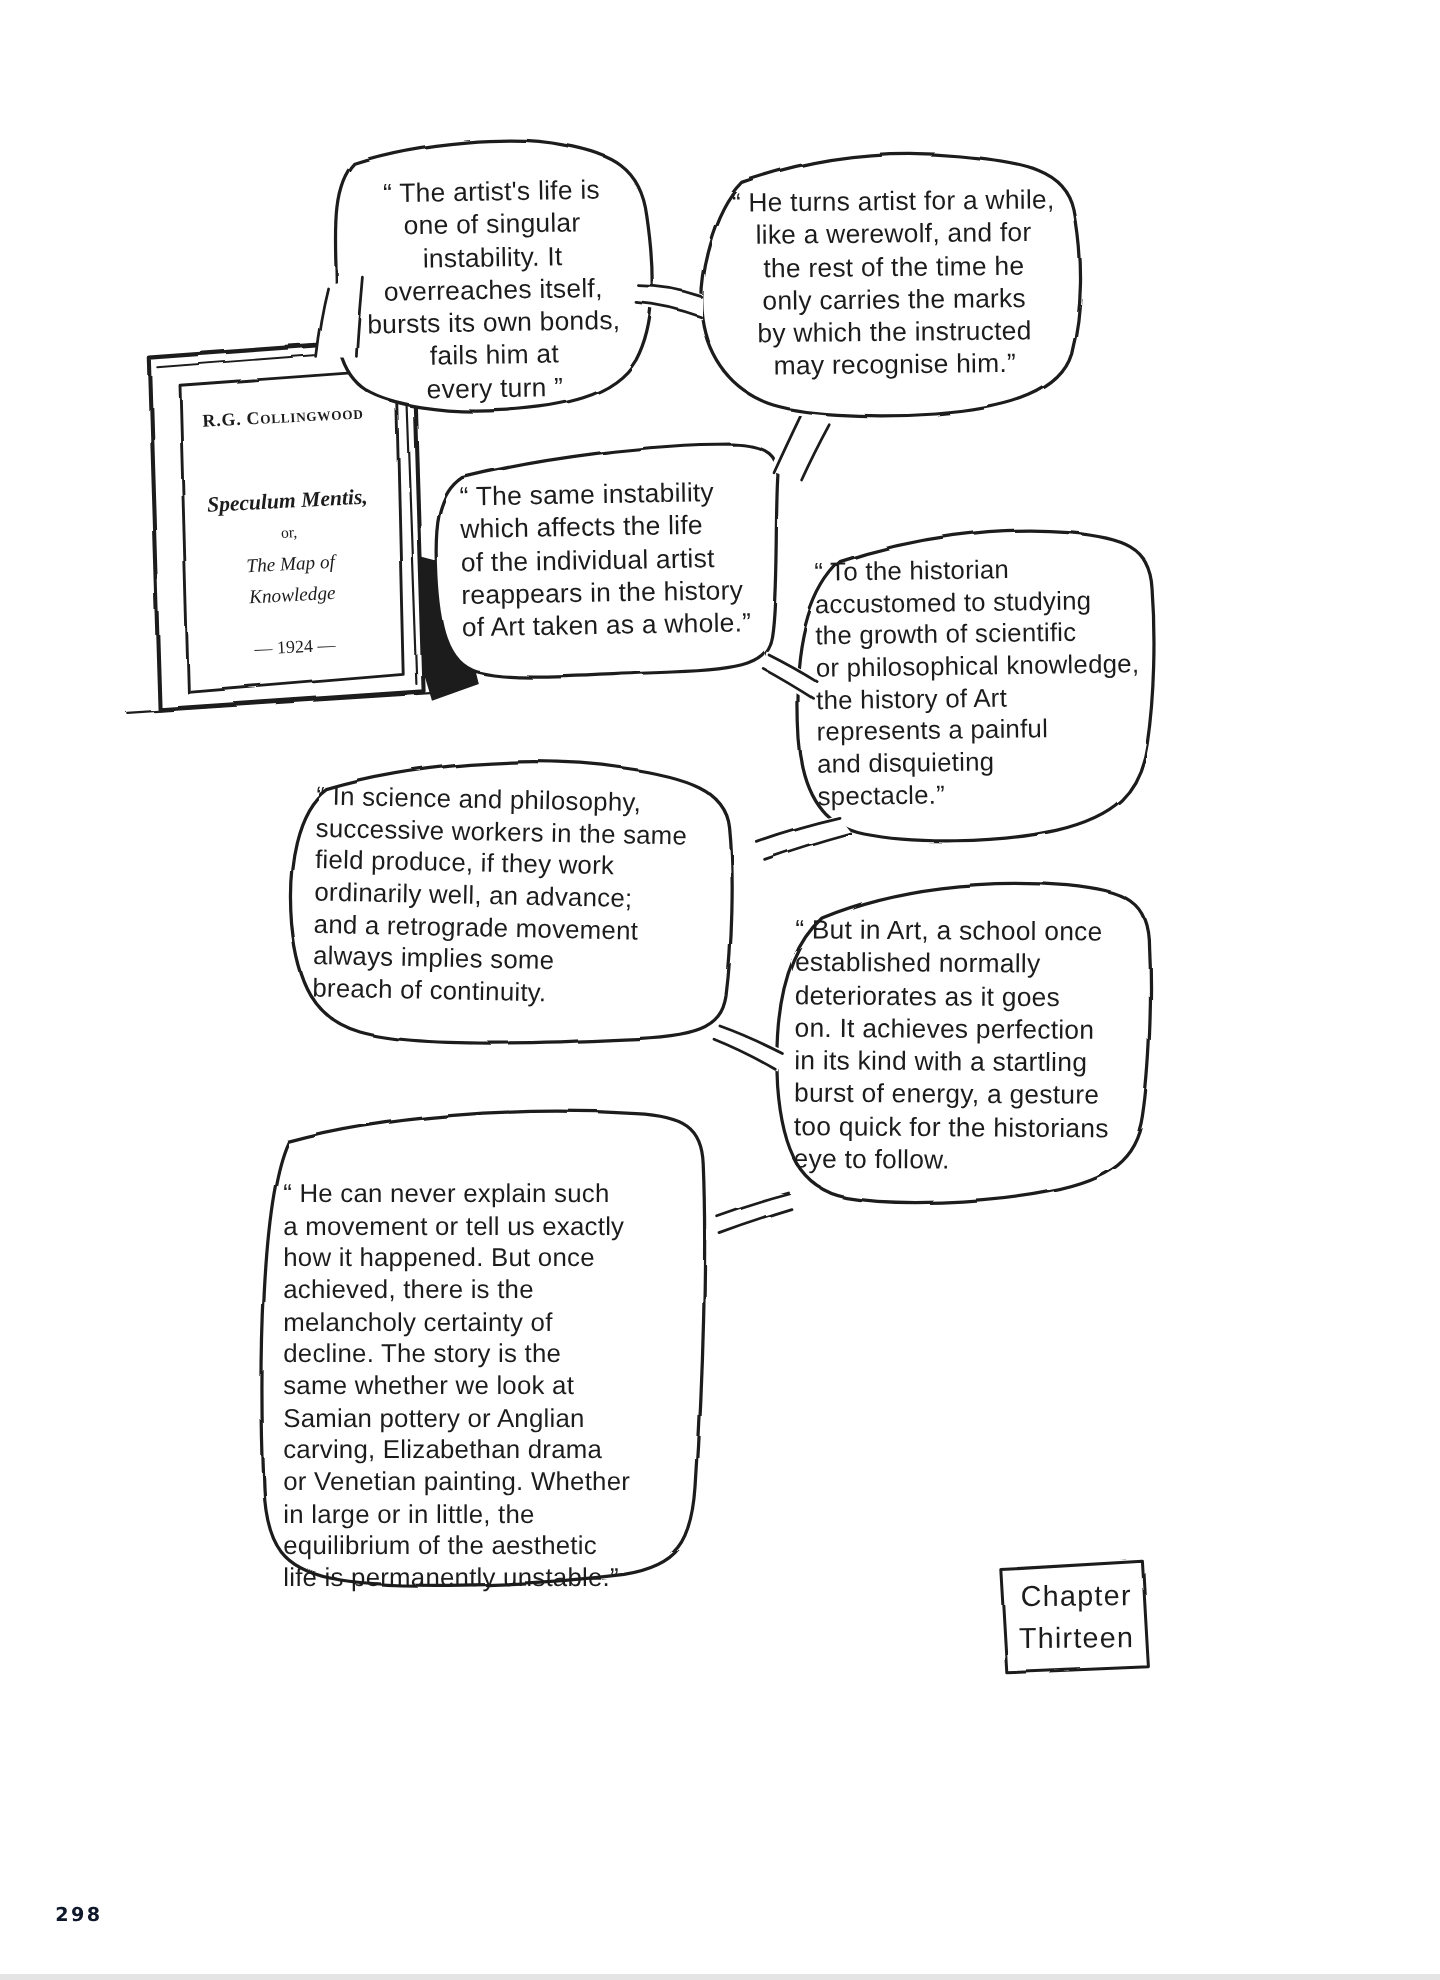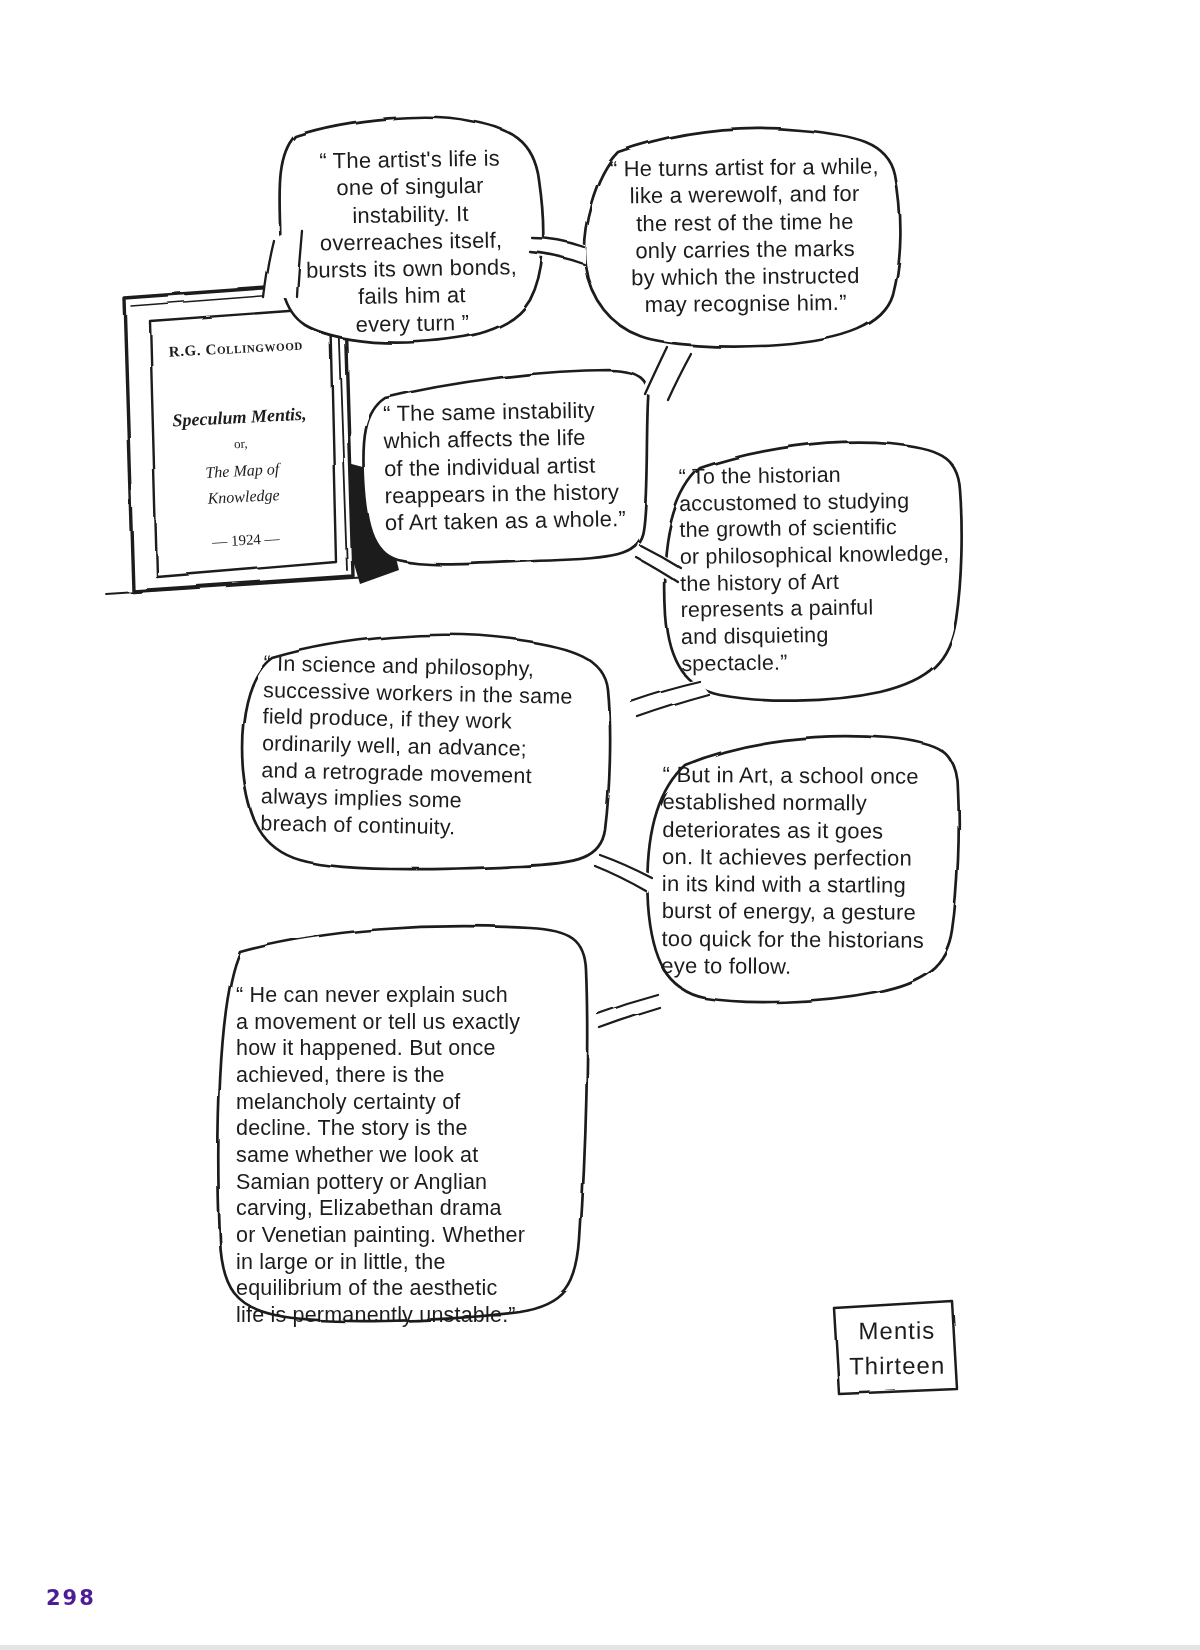--- a/index.html
+++ b/index.html
@@ -20,21 +20,21 @@
   #t4 { left:680px; top:462px; width:288px; text-align:left; transform:rotate(-0.8deg); font-size:21.5px; }
   #t5 { left:262px; top:654px; width:348px; text-align:left; transform:rotate(1.2deg); font-size:21.5px; }
   #t6 { left:662px; top:762px; width:298px; text-align:left; transform:rotate(0.4deg); }
   #t7 { left:236px; top:946px; width:352px; text-align:left; font-size:21.5px;margin-top:36px; }
   .chapter-text {
     left:840px; top:1314px; width:114px; text-align:center;
     font-size:24px; line-height:1.45; letter-spacing:1px; transform:rotate(-0.5deg);
   }
   .page-number {
     left:46px; top:1586px; font-family:"DejaVu Sans", sans-serif;
-    font-weight:bold; font-size:21px; letter-spacing:2px; color:#4c1d95;
+    font-weight:bold; font-size:16px; letter-spacing:2px; color:#0f172a;
   }
   .book-text {
     left:152px; top:320px; width:178px; height:254px;
     transform:rotate(-3deg); font-family:"Liberation Serif", serif;
     text-align:center; display:flex; flex-direction:column; align-items:center;
   }
   .bk-author { margin-top:20px; font-size:15px; font-weight:bold; font-variant:small-caps; letter-spacing:0.6px; }
   .bk-title  { margin-top:50px; font-size:18px; font-style:italic; font-weight:bold; }
   .bk-or     { margin-top:8px;  font-size:13px; }
   .bk-map    { margin-top:10px; font-size:16px; font-style:italic; }
@@ -156,19 +156,19 @@
 melancholy certainty of
 decline. The story is the
 same whether we look at
 Samian pottery or Anglian
 carving, Elizabethan drama
 or Venetian painting. Whether
 in large or in little, the
 equilibrium of the aesthetic
 life is permanently unstable.”</div>
 
-  <div class="txt chapter-text">Mentis
+  <div class="txt chapter-text">Chapter
 Thirteen</div>
 
   <div class="txt page-number">298</div>
 
   <div class="page-edge"></div>
 </div>
 
 </body></html>

